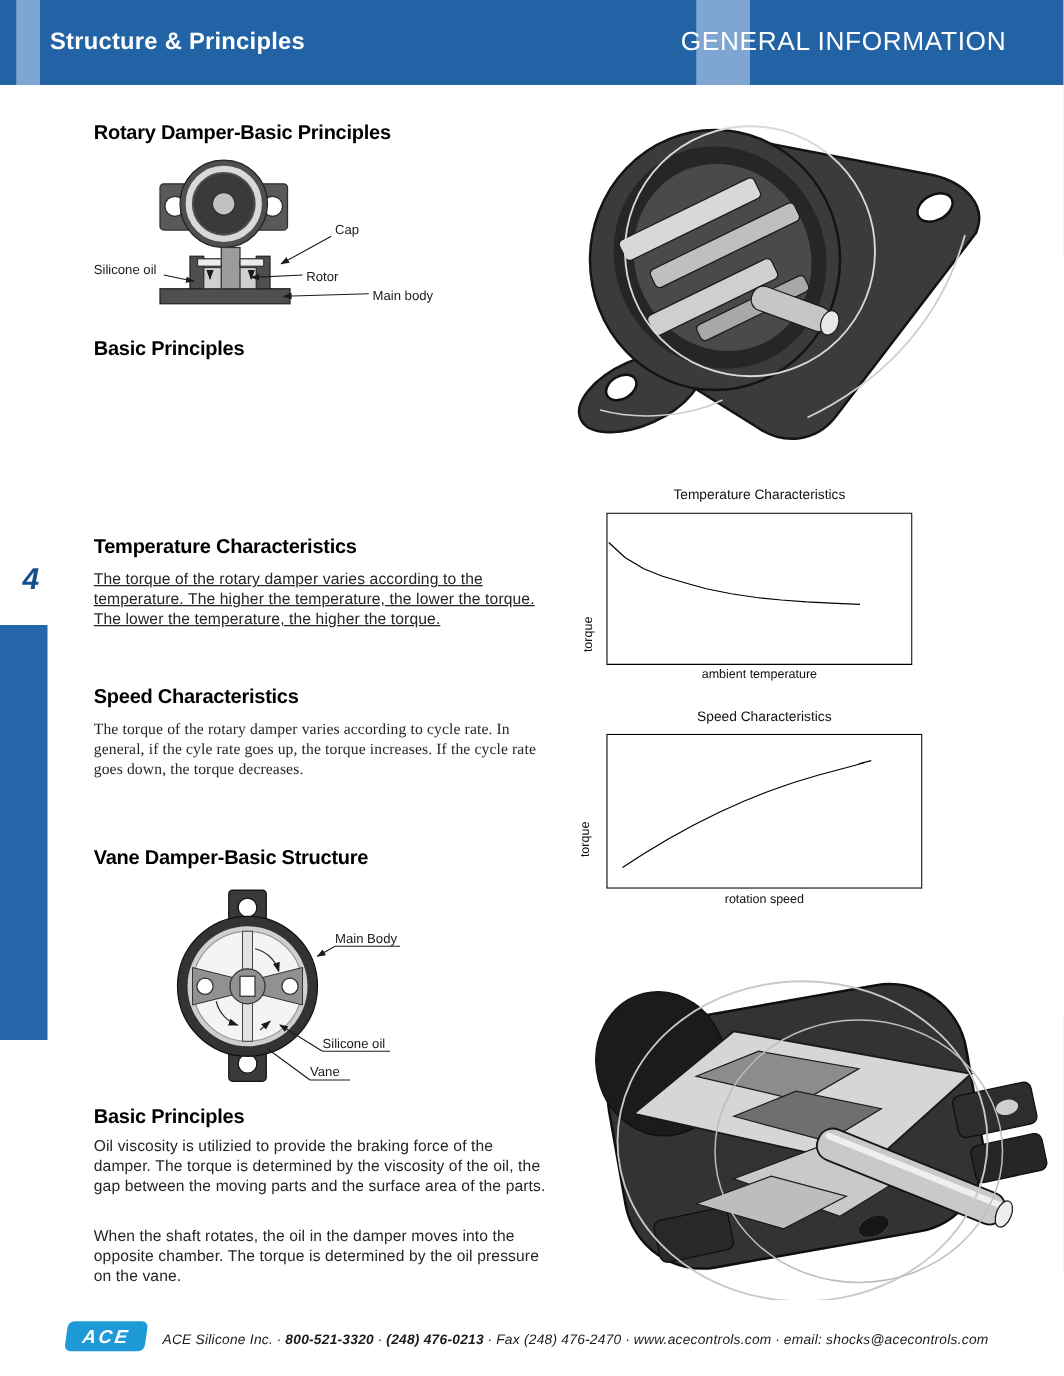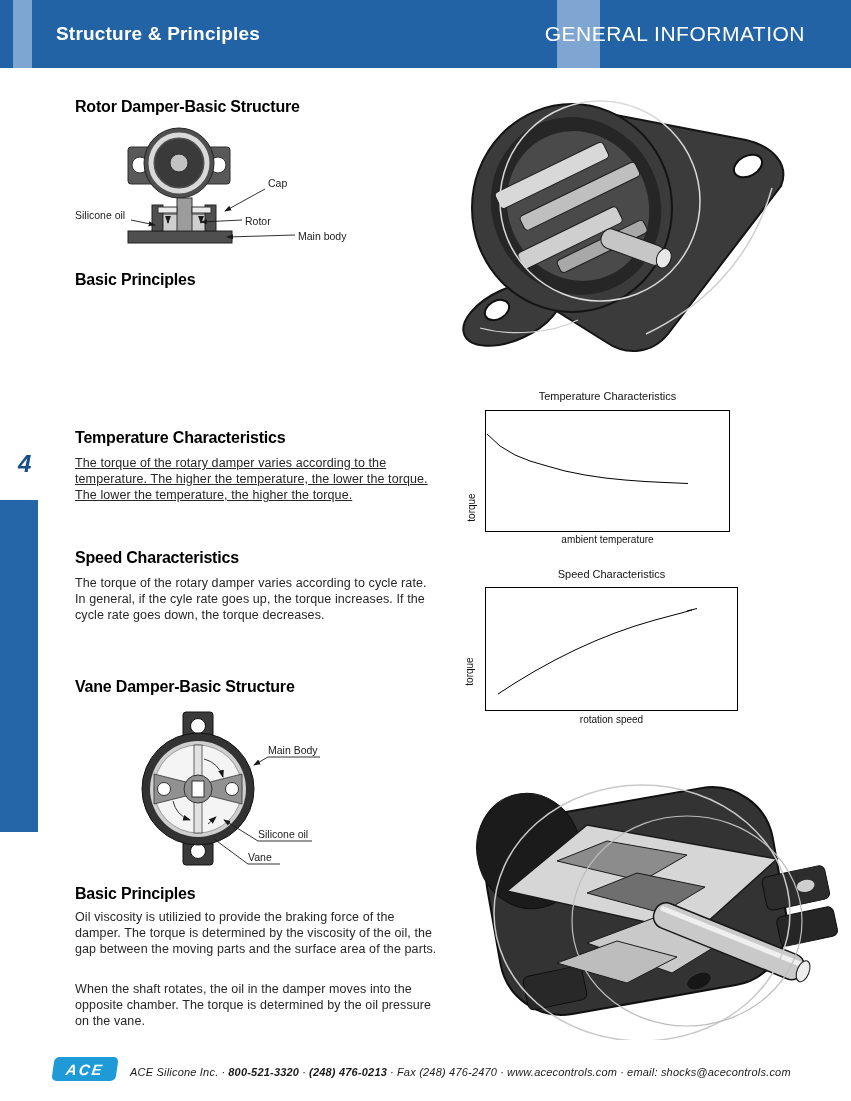--- a/index.html
+++ b/index.html
@@ -6,21 +6,21 @@
   html,body { background:#e8e8e8; }
   #page {
     position:relative; width:851px; height:1101px; margin:0 auto;
     background:#ffffff; overflow:hidden;
     font-family:"Liberation Sans", sans-serif; color:#2a2a2a;
   }
   .abs { position:absolute; }
   
   #header { left:0; top:0; width:851px; height:68px; background:#2163a5; }
   .hstripe { position:absolute; top:0; height:68px; background:#7fa6d2; }
-  #header-title { position:absolute; left:56px; top:23px; font-size:19px; font-weight:bold; color:#ffffff; letter-spacing:0.2px; }
+  #header-title { position:absolute; left:40px; top:23px; font-size:19px; font-weight:bold; color:#ffffff; letter-spacing:0.2px; }
   #header-cat { position:absolute; right:46px; top:22px; font-size:21px; color:#ffffff; letter-spacing:0.5px; }
   
   #page-num { left:18px; top:450px; font-size:24px; font-weight:bold; font-style:italic; color:#164e8c; }
   #side-bar { left:0; top:500px; width:38px; height:332px; background:#2566a8; }
   
   .hd { font-size:16px; font-weight:bold; color:#000; letter-spacing:-0.2px; }
   .para { width:362px; font-size:12.5px; line-height:16px; letter-spacing:0.1px; color:#262626; }
   
   .chart-title { font-size:11px; color:#111; text-align:center; }
   .axis-label { font-size:10px; color:#111; }
@@ -47,21 +47,21 @@
   <div id="header" class="abs">
     <div class="hstripe" style="left:13px;width:19px;"></div>
     <div class="hstripe" style="left:557px;width:43px;"></div>
     <div id="header-title">Structure &amp; Principles</div>
     <div id="header-cat">GENERAL INFORMATION</div>
   </div>
 
   <div id="page-num" class="abs">4</div>
   <div id="side-bar" class="abs"></div>
 
-  <div class="abs hd" style="left:75px;top:98px;">Rotor Damper-Basic Structure</div>
+  <div class="abs hd" style="left:75px;top:98px;">Rotary Damper-Basic Principles</div>
 
   <svg class="abs" style="left:75px;top:125px;" width="290" height="125" viewBox="0 0 290 125">
     <defs>
       <marker id="ah1" markerWidth="8" markerHeight="7" refX="7" refY="3.5" orient="auto">
         <polygon points="0,0.6 8,3.5 0,6.4" fill="#1a1a1a"></polygon>
       </marker>
     </defs>
 
     <rect x="53" y="22" width="102" height="37" rx="3" fill="#595959" stroke="#2e2e2e"></rect>
     <circle cx="65" cy="40" r="8" fill="#ffffff" stroke="#2e2e2e"></circle>
@@ -123,21 +123,21 @@
     <div class="abs chart-title" style="left:30px;top:2px;width:245px;">Temperature Characteristics</div>
     <svg class="abs" style="left:30px;top:22px;" width="245" height="122" viewBox="0 0 245 122">
       <rect x="0.5" y="0.5" width="244" height="121" fill="#ffffff" stroke="#000000"></rect>
       <polyline fill="none" stroke="#000000" stroke-width="1" points="2,24 15,36 30,45 45,51 62,56 80,61 100,65 120,68 140,70 160,71.5 180,72.5 203,73.5"></polyline>
     </svg>
     <div class="abs axis-label ylab" style="left:-14px;top:114px;">torque</div>
     <div class="abs axis-label xlab" style="left:30px;top:146px;width:245px;">ambient temperature</div>
   </div>
 
   <div class="abs hd" style="left:75px;top:549px;">Speed Characteristics</div>
-  <div class="abs para" style="left:75px;top:575px;">The torque of the rotary damper varies according to cycle rate.  In general, if the cyle rate goes up, the torque increases.  If the cycle rate goes down, the torque decreases.</div>
+  <div class="abs para" style="left:75px;top:575px;font-family:Liberation Serif, serif;">The torque of the rotary damper varies according to cycle rate.  In general, if the cyle rate goes up, the torque increases.  If the cycle rate goes down, the torque decreases.</div>
 
   <div class="abs" style="left:455px;top:566px;width:300px;height:170px;">
     <div class="abs chart-title" style="left:30px;top:2px;width:253px;">Speed Characteristics</div>
     <svg class="abs" style="left:30px;top:21px;" width="253" height="124" viewBox="0 0 253 124">
       <rect x="0.5" y="0.5" width="252" height="123" fill="#ffffff" stroke="#000000"></rect>
       <polyline fill="none" stroke="#000000" stroke-width="1" points="13,107 30,96 50,84 70,73 90,63 110,54 130,46 150,39 170,33 185,29 200,25 207,23"></polyline>
       <line x1="202" y1="24" x2="212" y2="21.5" stroke="#000000" stroke-width="1"></line>
     </svg>
     <div class="abs axis-label ylab" style="left:-16px;top:100px;">torque</div>
     <div class="abs axis-label xlab" style="left:30px;top:148px;width:253px;">rotation speed</div>

